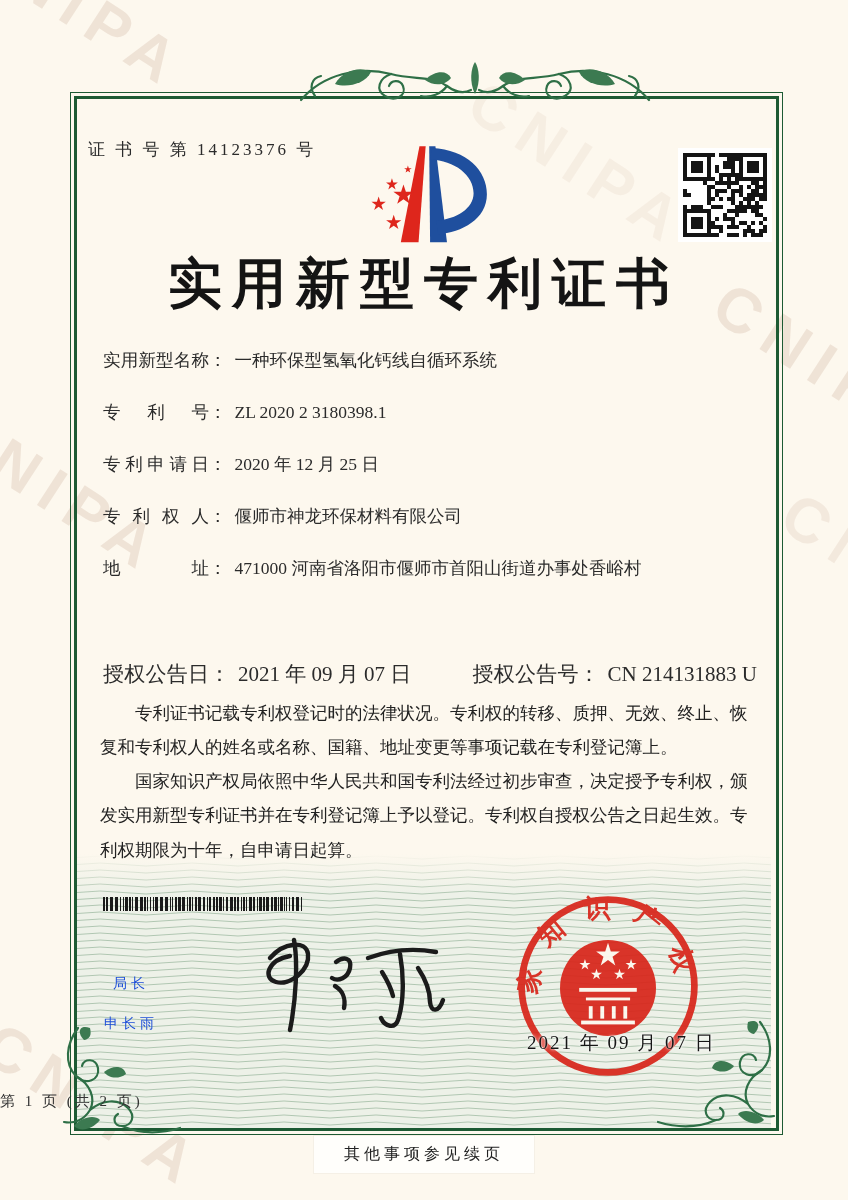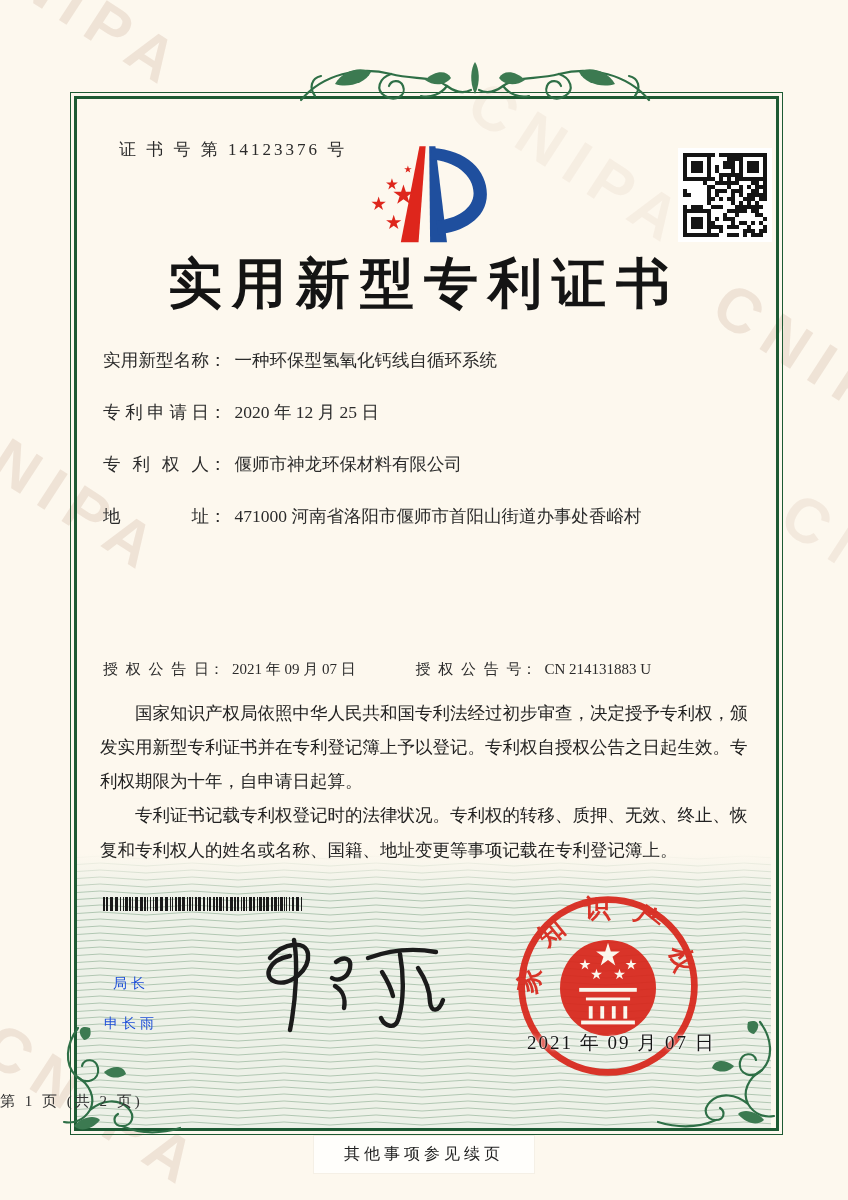--- a/index.html
+++ b/index.html
@@ -12,32 +12,32 @@
       transform:rotate(33deg);white-space:nowrap;pointer-events:none;}
 
   
   .frame{position:absolute;left:74px;top:96px;width:699px;height:1029px;
          border:3px solid #1d5a33;outline:1px solid #1d5a33;outline-offset:3px;}
 
   .orn{position:absolute;pointer-events:none;}
   .orn path{stroke:#2e6f46;stroke-width:2.2;fill:none;stroke-linecap:round;}
   .orn path.lf{fill:#3c7a51;stroke:none;}
 
-  .cert-no{position:absolute;left:119px;top:138px;font-size:17px;letter-spacing:3px;color:#2b2b2b;}
+  .cert-no{position:absolute;left:88px;top:138px;font-size:17px;letter-spacing:3px;color:#2b2b2b;}
   .logo{position:absolute;left:352px;top:140px;}
   .qr{position:absolute;left:678px;top:148px;background:#fff;padding:5px;}
   .doc-title{position:absolute;left:0;right:0;top:248px;text-align:center;
              font-size:54px;font-weight:700;letter-spacing:10px;color:#141414;}
 
   .fields{position:absolute;left:103px;top:348px;font-size:17.5px;color:#2b2b2b;}
   .field-row{height:24px;margin-bottom:28px;white-space:nowrap;}
   .flabel{display:inline-block;width:106px;text-align:justify;text-align-last:justify;vertical-align:top;}
   .fvalue{margin-left:8px;}
 
-  .grant-row{position:absolute;left:103px;top:660px;font-size:15px;color:#2b2b2b;white-space:nowrap;}
+  .grant-row{position:absolute;left:103px;top:660px;font-size:21px;color:#2b2b2b;white-space:nowrap;}
   .grant-row .pair2{margin-left:56px;}
 
   .body-text{position:absolute;left:100px;top:696px;width:652px;
              font-size:17.5px;line-height:1.95;color:#222;}
   .body-text p{margin:0;text-indent:2em;}
 
   
   .band{position:absolute;left:77px;top:854px;width:694px;height:274px;}
 
   .barcode{position:absolute;left:103px;top:897px;}
@@ -281,42 +281,45 @@
       </g>
   </svg>
 
   <div class="doc-title">实用新型专利证书</div>
 
   <div class="fields">
     <div class="field-row">
       <span class="flabel">实用新型名称</span><span>：</span><span class="fvalue">一种环保型氢氧化钙线自循环系统</span>
     </div>
     <div class="field-row">
+      <span class="flabel">专利号</span><span>：</span><span class="fvalue">ZL 2020 2 3180398.1</span>
+    </div>
+    <div class="field-row">
       <span class="flabel">专利申请日</span><span>：</span><span class="fvalue">2020 年 12 月 25 日</span>
     </div>
     <div class="field-row">
       <span class="flabel">专利权人</span><span>：</span><span class="fvalue">偃师市神龙环保材料有限公司</span>
     </div>
     <div class="field-row">
       <span class="flabel">地址</span><span>：</span><span class="fvalue">471000 河南省洛阳市偃师市首阳山街道办事处香峪村</span>
     </div>
   </div>
 
   <div class="grant-row">
     <span>
       <span class="flabel">授权公告日</span><span>：</span><span class="fvalue">2021 年 09 月 07 日</span>
     </span>
     <span class="pair2">
       <span class="flabel">授权公告号</span><span>：</span><span class="fvalue">CN 214131883 U</span>
     </span>
   </div>
 
   <div class="body-text">
+    <p>专利证书记载专利权登记时的法律状况。专利权的转移、质押、无效、终止、恢复和专利权人的姓名或名称、国籍、地址变更等事项记载在专利登记簿上。</p>
     <p>国家知识产权局依照中华人民共和国专利法经过初步审查，决定授予专利权，颁发实用新型专利证书并在专利登记簿上予以登记。专利权自授权公告之日起生效。专利权期限为十年，自申请日起算。</p>
-    <p>专利证书记载专利权登记时的法律状况。专利权的转移、质押、无效、终止、恢复和专利权人的姓名或名称、国籍、地址变更等事项记载在专利登记簿上。</p>
   </div>
 
   <svg class="barcode" width="204" height="14" viewBox="0 0 204 14">
     <g id="barcode-bars" fill="#1a1a1a">
         <rect x="0" y="0" width="2" height="14"></rect>
         <rect x="3" y="0" width="2" height="14"></rect>
         <rect x="7" y="0" width="3" height="14"></rect>
         <rect x="12" y="0" width="3" height="14"></rect>
         <rect x="17" y="0" width="1" height="14"></rect>
         <rect x="20" y="0" width="1" height="14"></rect>

